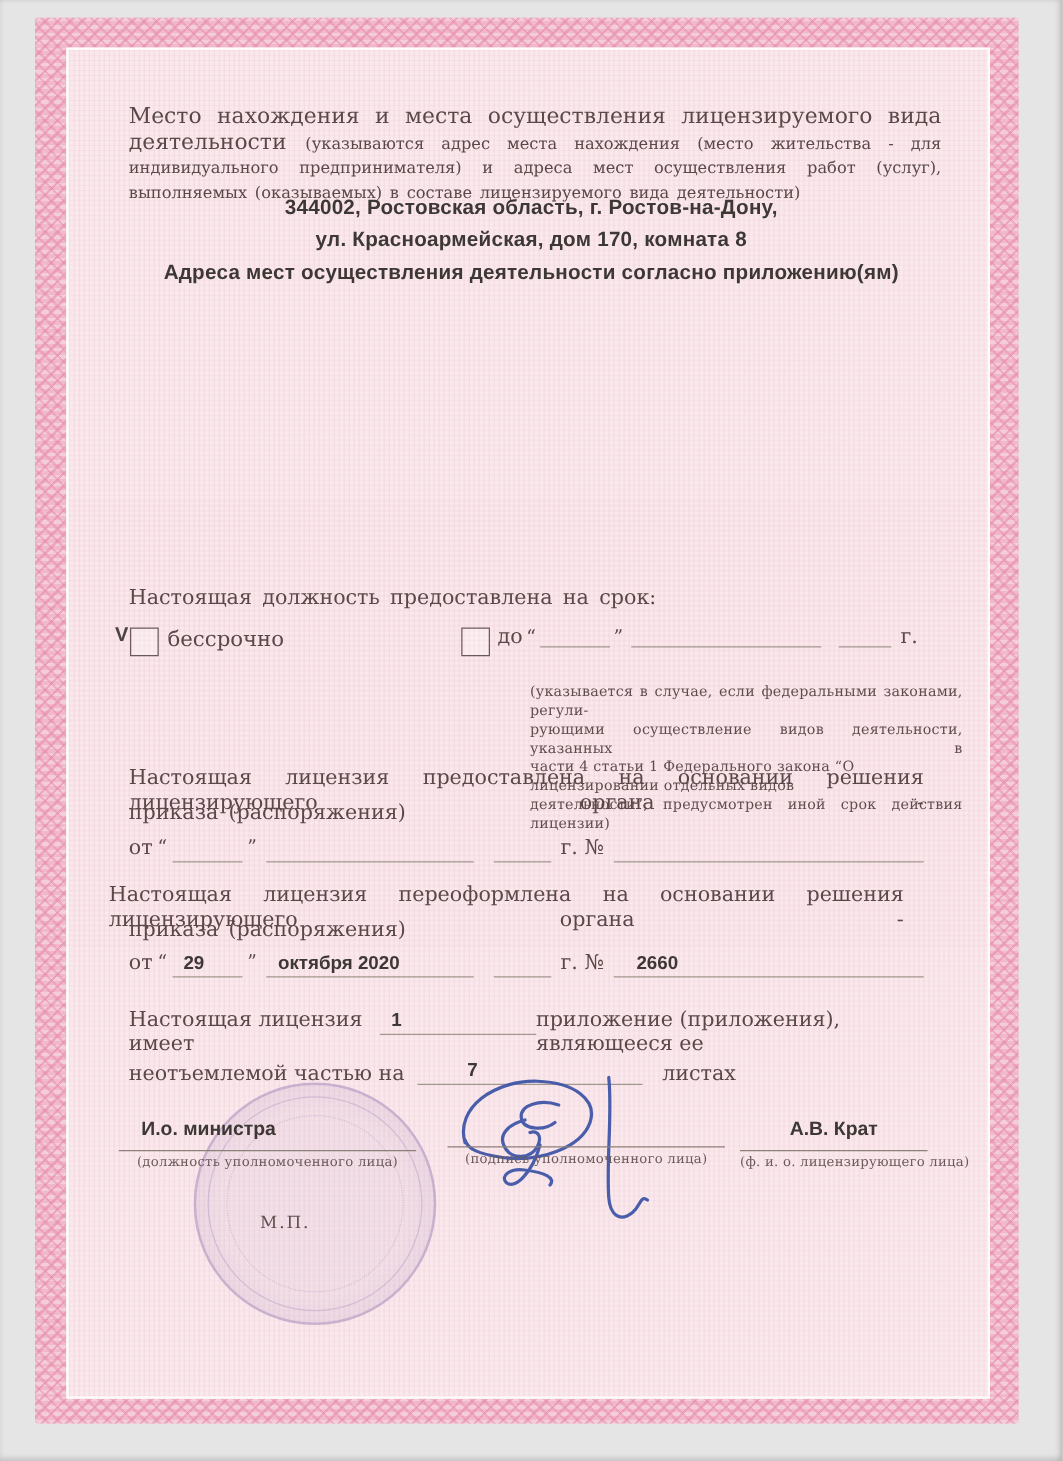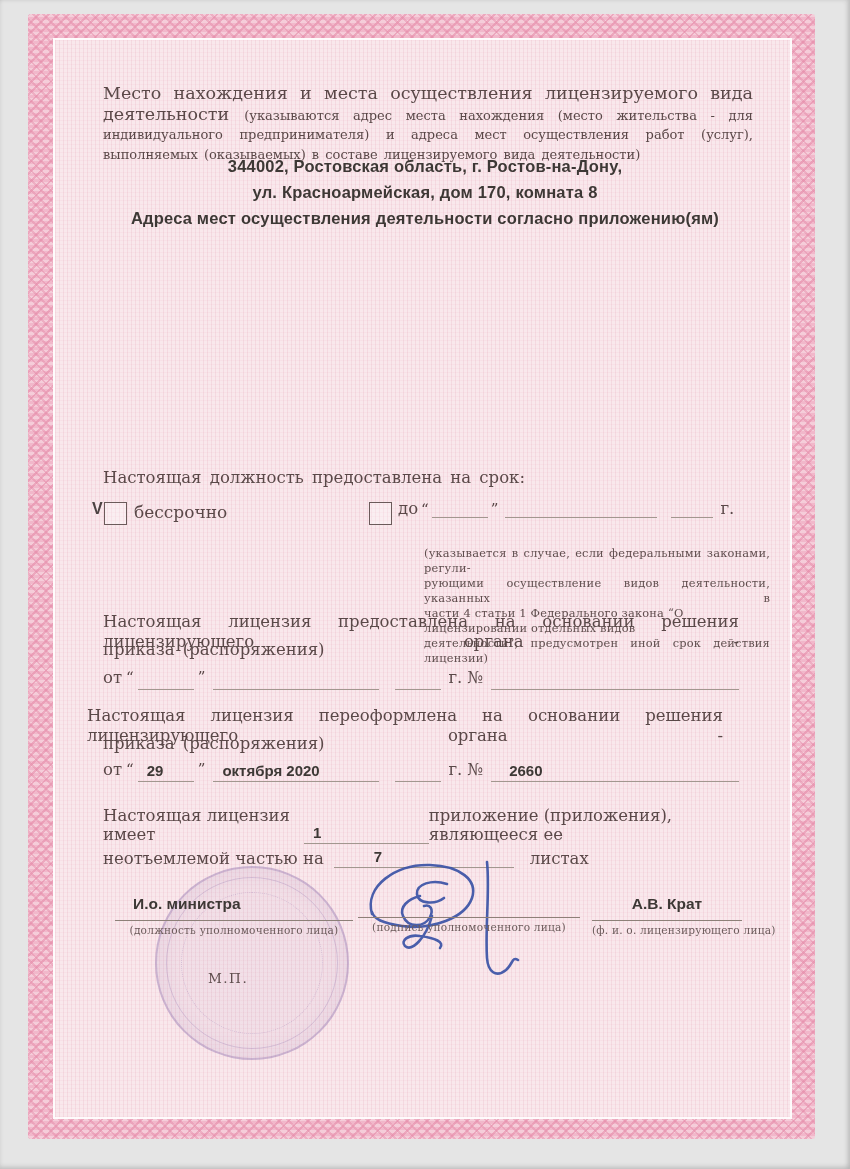--- a/index.html
+++ b/index.html
@@ -72,34 +72,34 @@
   .jlast{text-align:justify;text-align-last:justify;}
 
   .from-row{width:636px;display:flex;font-size:16.5px;color:#5a4848;}
   .from-row .q{margin:0 4px;font-size:15px;}
   .f-day{width:56px;}
   .f-my{width:166px;margin-left:4px;}
   .f-yr{width:46px;margin-left:16px;margin-right:7px;}
   .f-num{flex:1;margin-left:8px;}
   .glabel{white-space:nowrap;}
 
-  .appendix1{left:103px;top:806px;width:640px;display:flex;align-items:flex-end;
+  .appendix1{left:103px;top:806px;width:640px;display:flex;align-items:flex-start;
     justify-content:space-between;font-size:16.5px;color:#5a4848;}
   .a-count{width:152px;}
   .appendix2{left:103px;top:846px;width:640px;display:flex;align-items:flex-end;
     font-size:16.5px;color:#5a4848;}
   .a-sheets{width:180px;margin-left:10px;margin-right:16px;}
 
   .signer{position:absolute;}
   .signer .sline{border-top:1.2px solid #8d8078;}
   .signer .nm{font-family:"Liberation Sans",sans-serif;font-weight:700;font-size:15.5px;
     color:#3d3835;margin-bottom:7px;}
   .signer .cap{font-family:"DejaVu Serif",serif;font-size:10.6px;color:#6b5a5a;
     text-align:center;margin-top:3px;letter-spacing:.2px;white-space:nowrap;}
-  .signer-pos{left:95px;top:895px;width:238px;margin-left:20px;}
+  .signer-pos{left:95px;top:895px;width:238px;}
   .signer-pos .nm{padding-left:18px;}
   .signer-sig{left:358px;top:895px;width:222px;}
   .signer-sig .sp{height:22px;}
   .signer-name{left:592px;top:895px;width:150px;}
   .signer-name .nm{text-align:center;}
 
   .seal{left:155px;top:866px;width:190px;height:190px;border-radius:50%;
     border:2.2px solid rgba(148,118,176,.38);
     background:radial-gradient(circle at 50% 50%, rgba(148,118,176,.07) 55%, rgba(148,118,176,.14) 72%, rgba(148,118,176,.05) 80%);
     filter:blur(.3px);}

